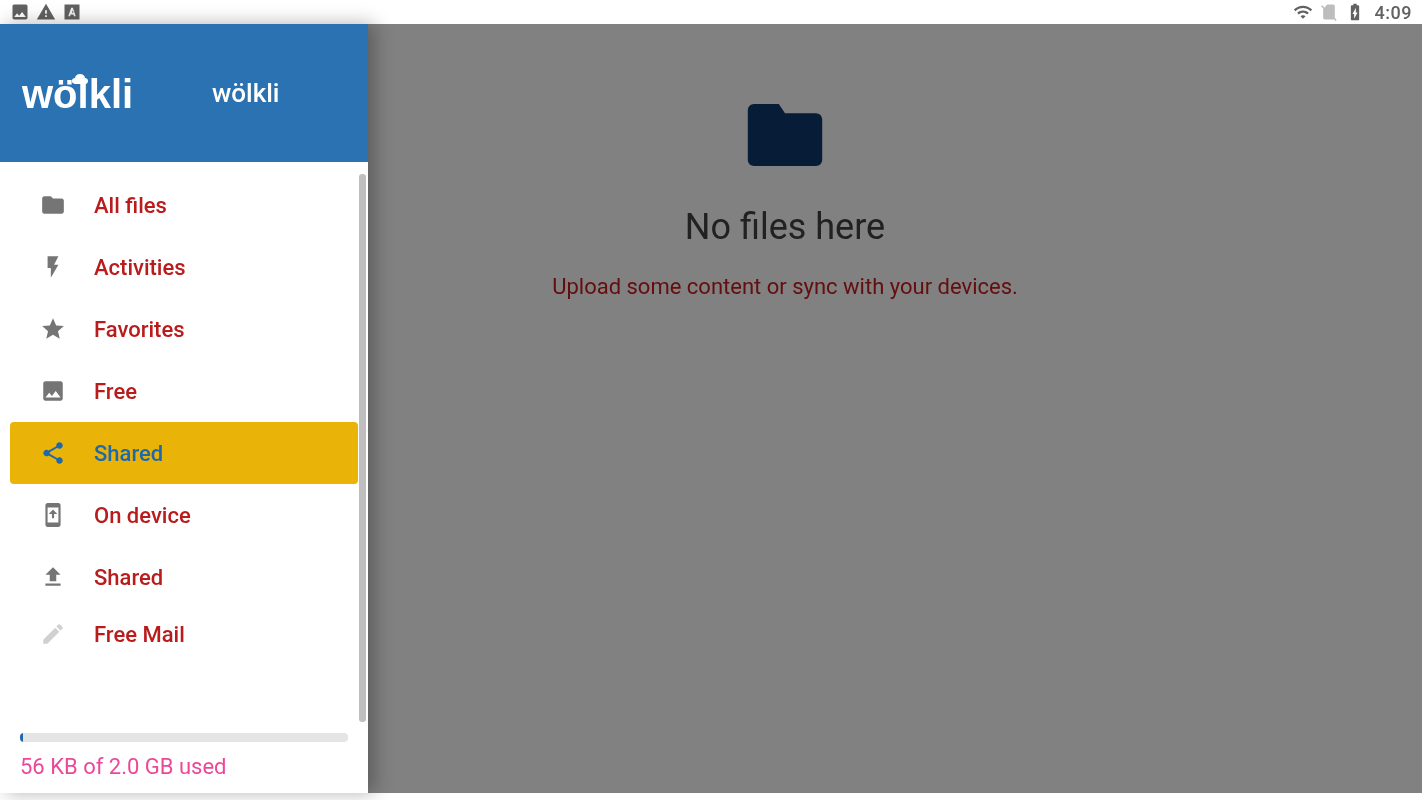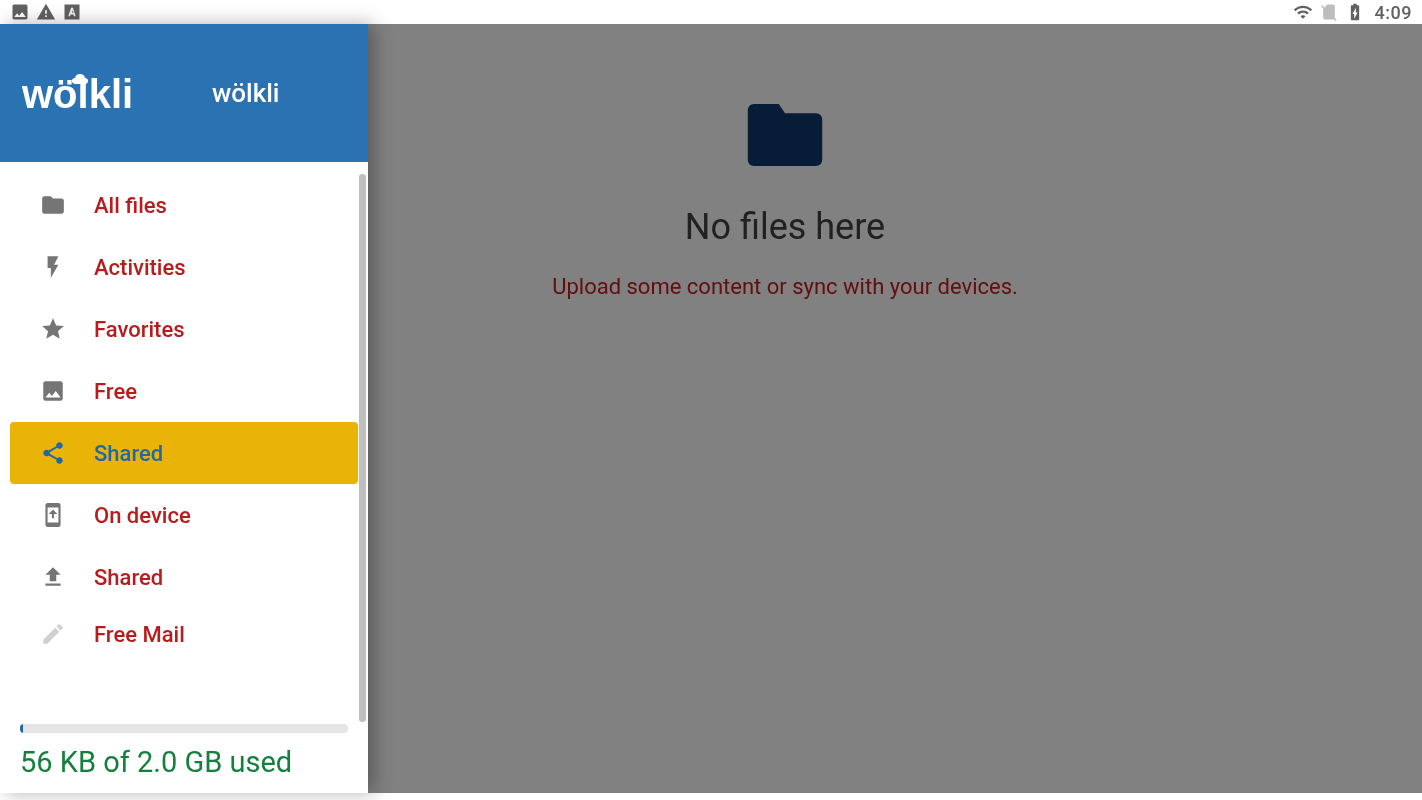--- a/index.html
+++ b/index.html
@@ -151,22 +151,22 @@
     border-radius: 4px;
     overflow: hidden;
   }
   .quota-fill {
     height: 100%;
     width: 1%;
     background: #1e68ac;
   }
   .quota-text {
     padding: 6px 34px 14px 20px;
-    font-size: 29px;
-    color: #15803d;
+    font-size: 22px;
+    color: #ec4899;
   }
 </style>
 </head>
 <body>
 
 <div class="statusbar">
   <div class="statusbar-left">
     <span class="status-ico">
       <svg viewBox="0 0 24 24">
           <path d="M21 19V5c0-1.1-.9-2-2-2H5C3.9 3 3 3.9 3 5v14c0 1.1.9 2 2 2h14c1.1 0 2-.9 2-2zM8.5 13.5l2.5 3 3.5-4.5 4.5 6H5l3.5-4.5z"></path>

